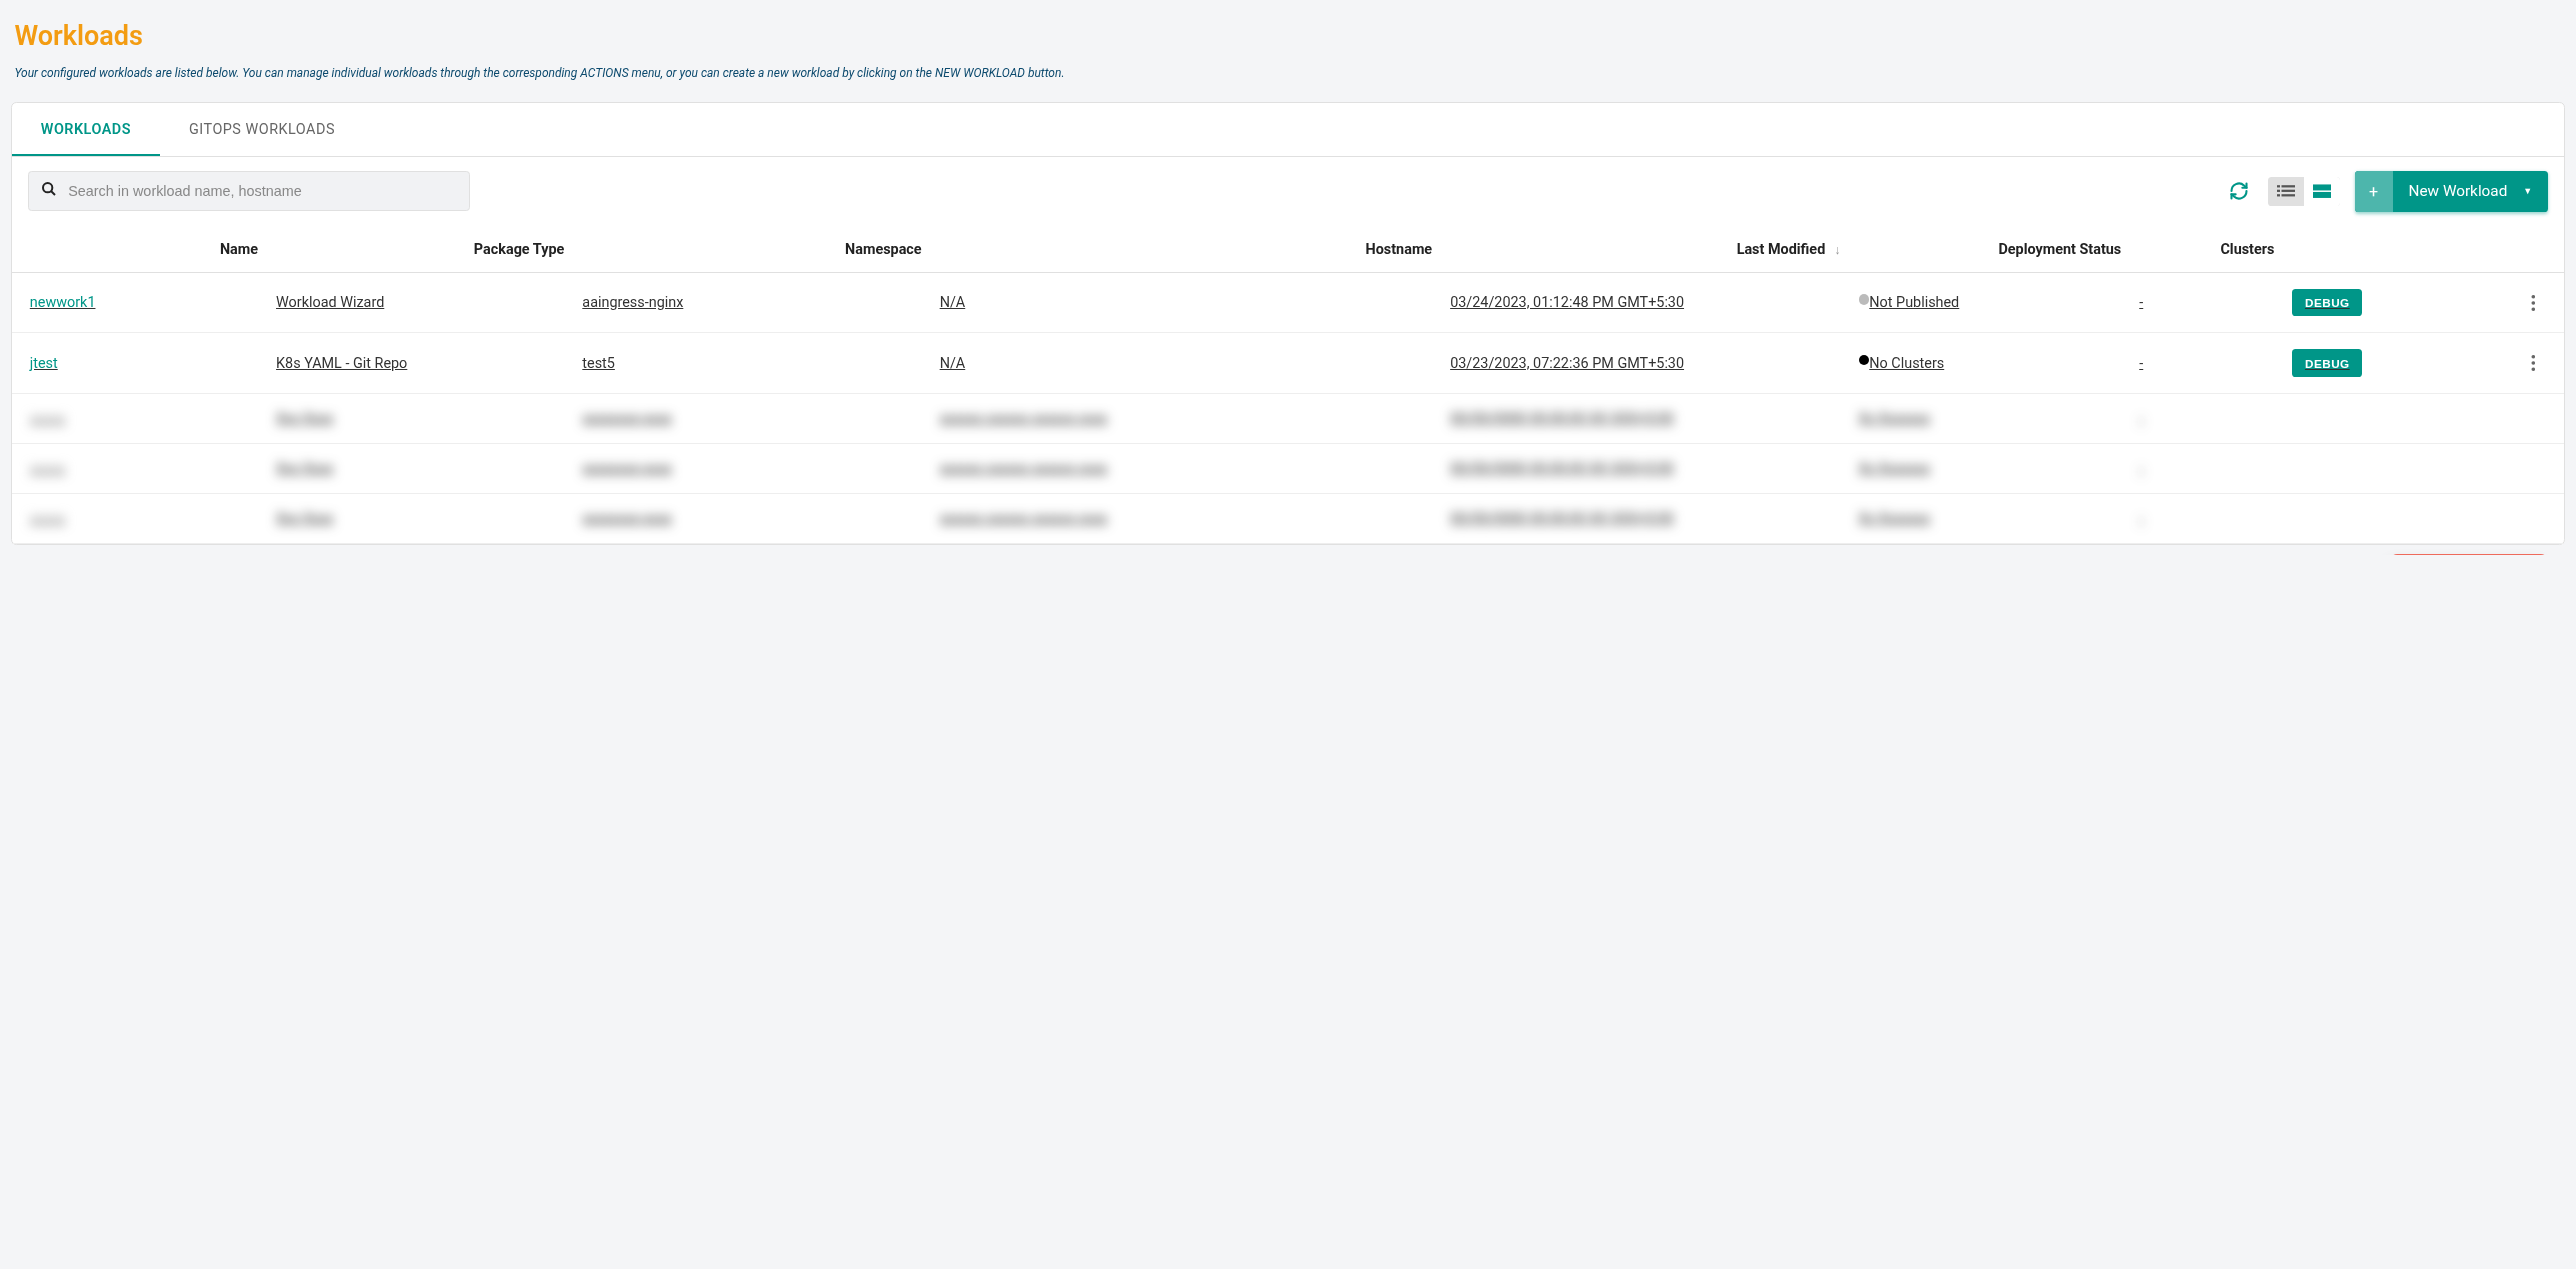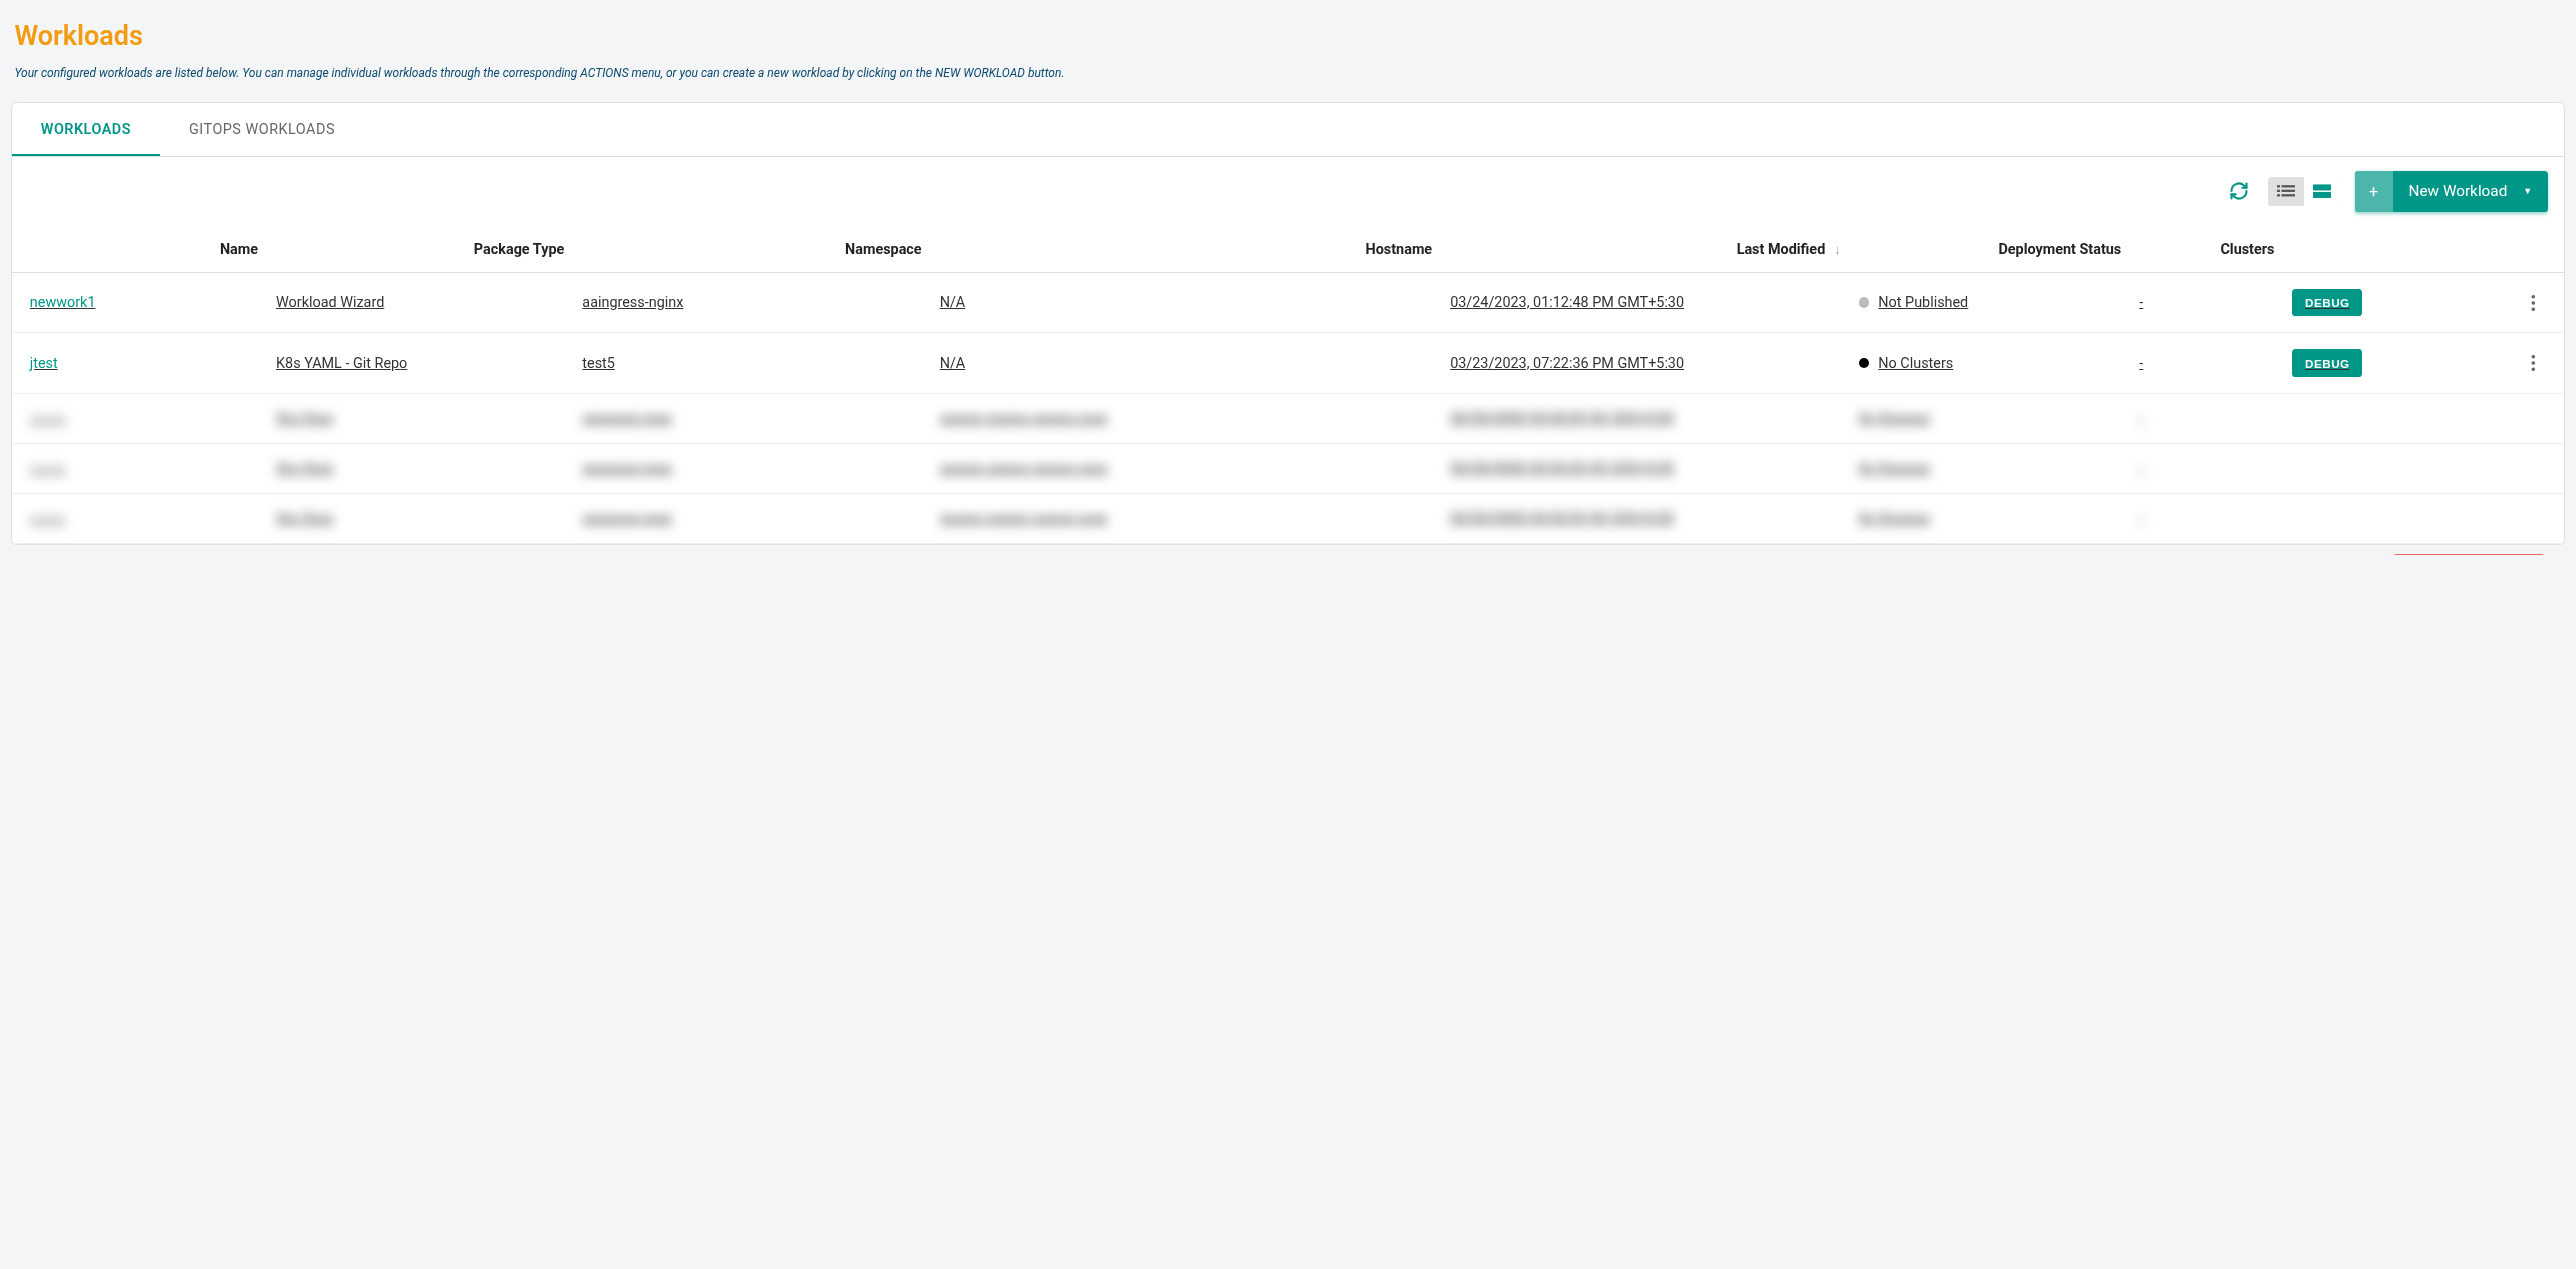--- a/index.html
+++ b/index.html
@@ -136,21 +136,21 @@
   table.data td {
     padding: 16px 9px;
     border-bottom: 0.9px solid #eee;
     vertical-align: middle;
     font-size: 14.4px;
     color: #333;
     text-decoration: underline;
   }
   .link { color: #009688; cursor: pointer; }
   .na { color: #aaa; }
-  .status { display: flex; align-items: center; gap: 9px; color: #333; }
+  .status { display: flex; color: #333; }
   .status-dot {
     width: 10.8px; height: 10.8px; border-radius: 50%;
     display: inline-block;
   }
   .status-dot.gray { background: #bbb; }
   .status-dot.black { background: #000; }
   .debug-btn {
     background: #009688;
     color: #fff;
     border: none;
@@ -208,20 +208,29 @@
 <h1 class="page-title">Workloads</h1>
 <p class="page-desc">Your configured workloads are listed below. You can manage individual workloads through the corresponding ACTIONS menu, or you can create a new workload by clicking on the NEW WORKLOAD button.</p>
 
 <div class="card" style="position:relative;">
   <div class="tabs-row">
     <div class="tab active">WORKLOADS</div>
     <div class="tab">GITOPS WORKLOADS</div>
   </div>
 
   <div class="toolbar">
+    <div class="search-wrap">
+      <span class="icon">
+        <svg width="16" height="16" viewBox="0 0 24 24" fill="none" stroke="currentColor" stroke-width="3">
+            <circle cx="10" cy="10" r="7"></circle>
+            <line x1="21" y1="21" x2="15" y2="15"></line>
+          </svg>
+      </span>
+      <input class="search-input" placeholder="Search in workload name, hostname" style="">
+    </div>
     <div class="spacer"></div>
     <div class="refresh-btn">
       <svg width="20" height="20" viewBox="0 0 24 24" fill="none" stroke="currentColor" stroke-width="2.5" stroke-linecap="round">
           <path d="M3 12a9 9 0 0 1 15-6.7L21 8"></path>
           <path d="M21 3v5h-5"></path>
           <path d="M21 12a9 9 0 0 1-15 6.7L3 16"></path>
           <path d="M3 21v-5h5"></path>
         </svg>
     </div>
     <div class="view-toggle">

